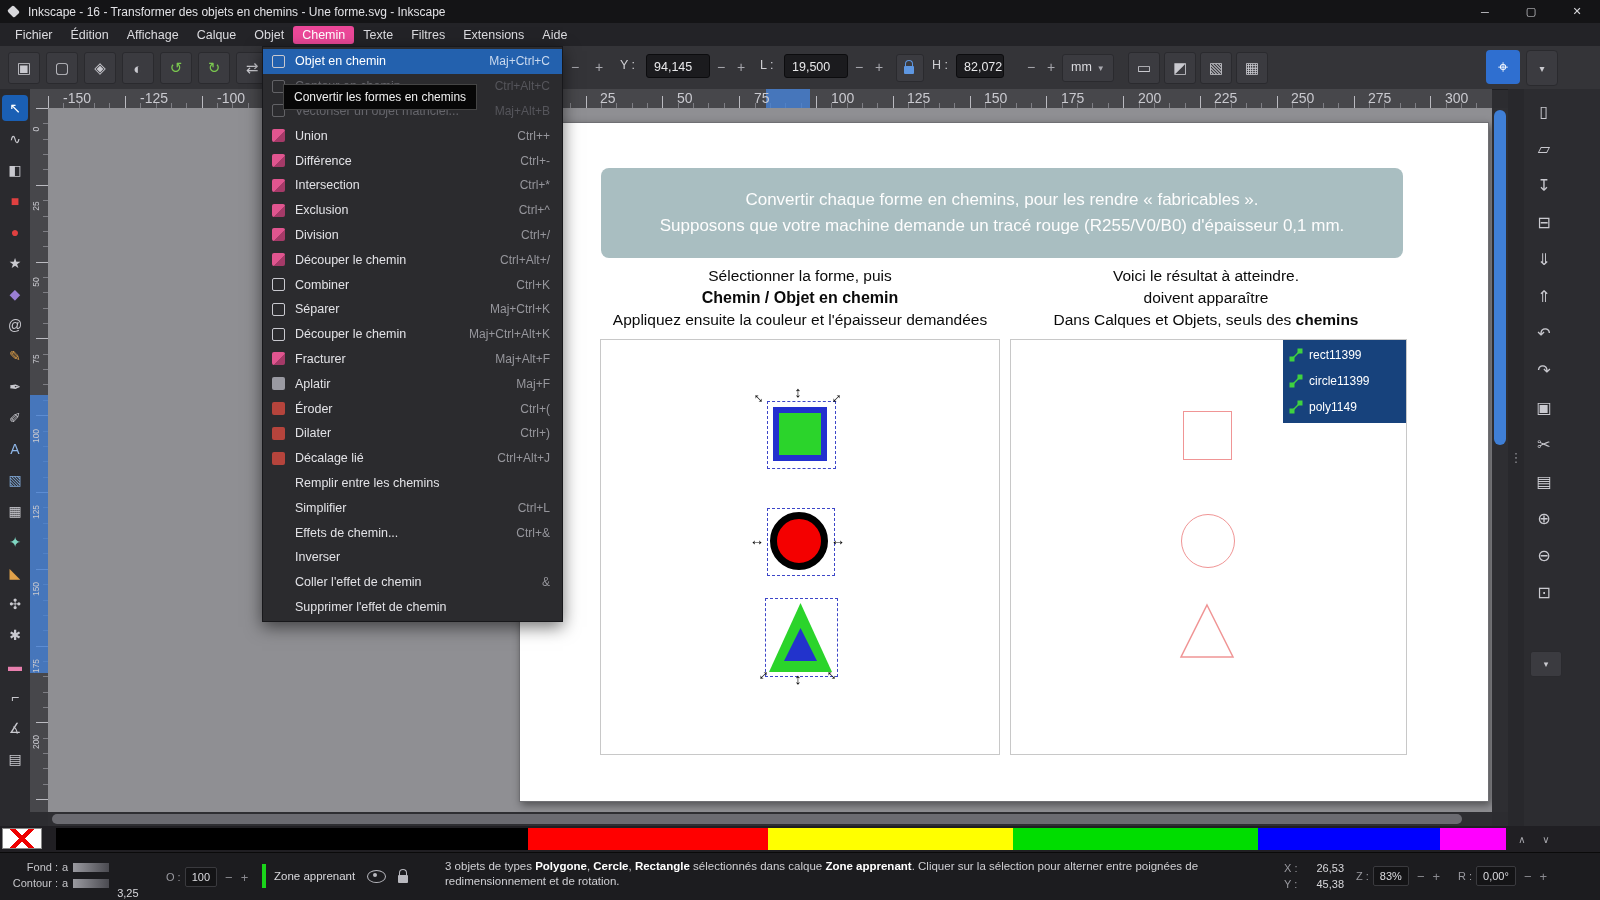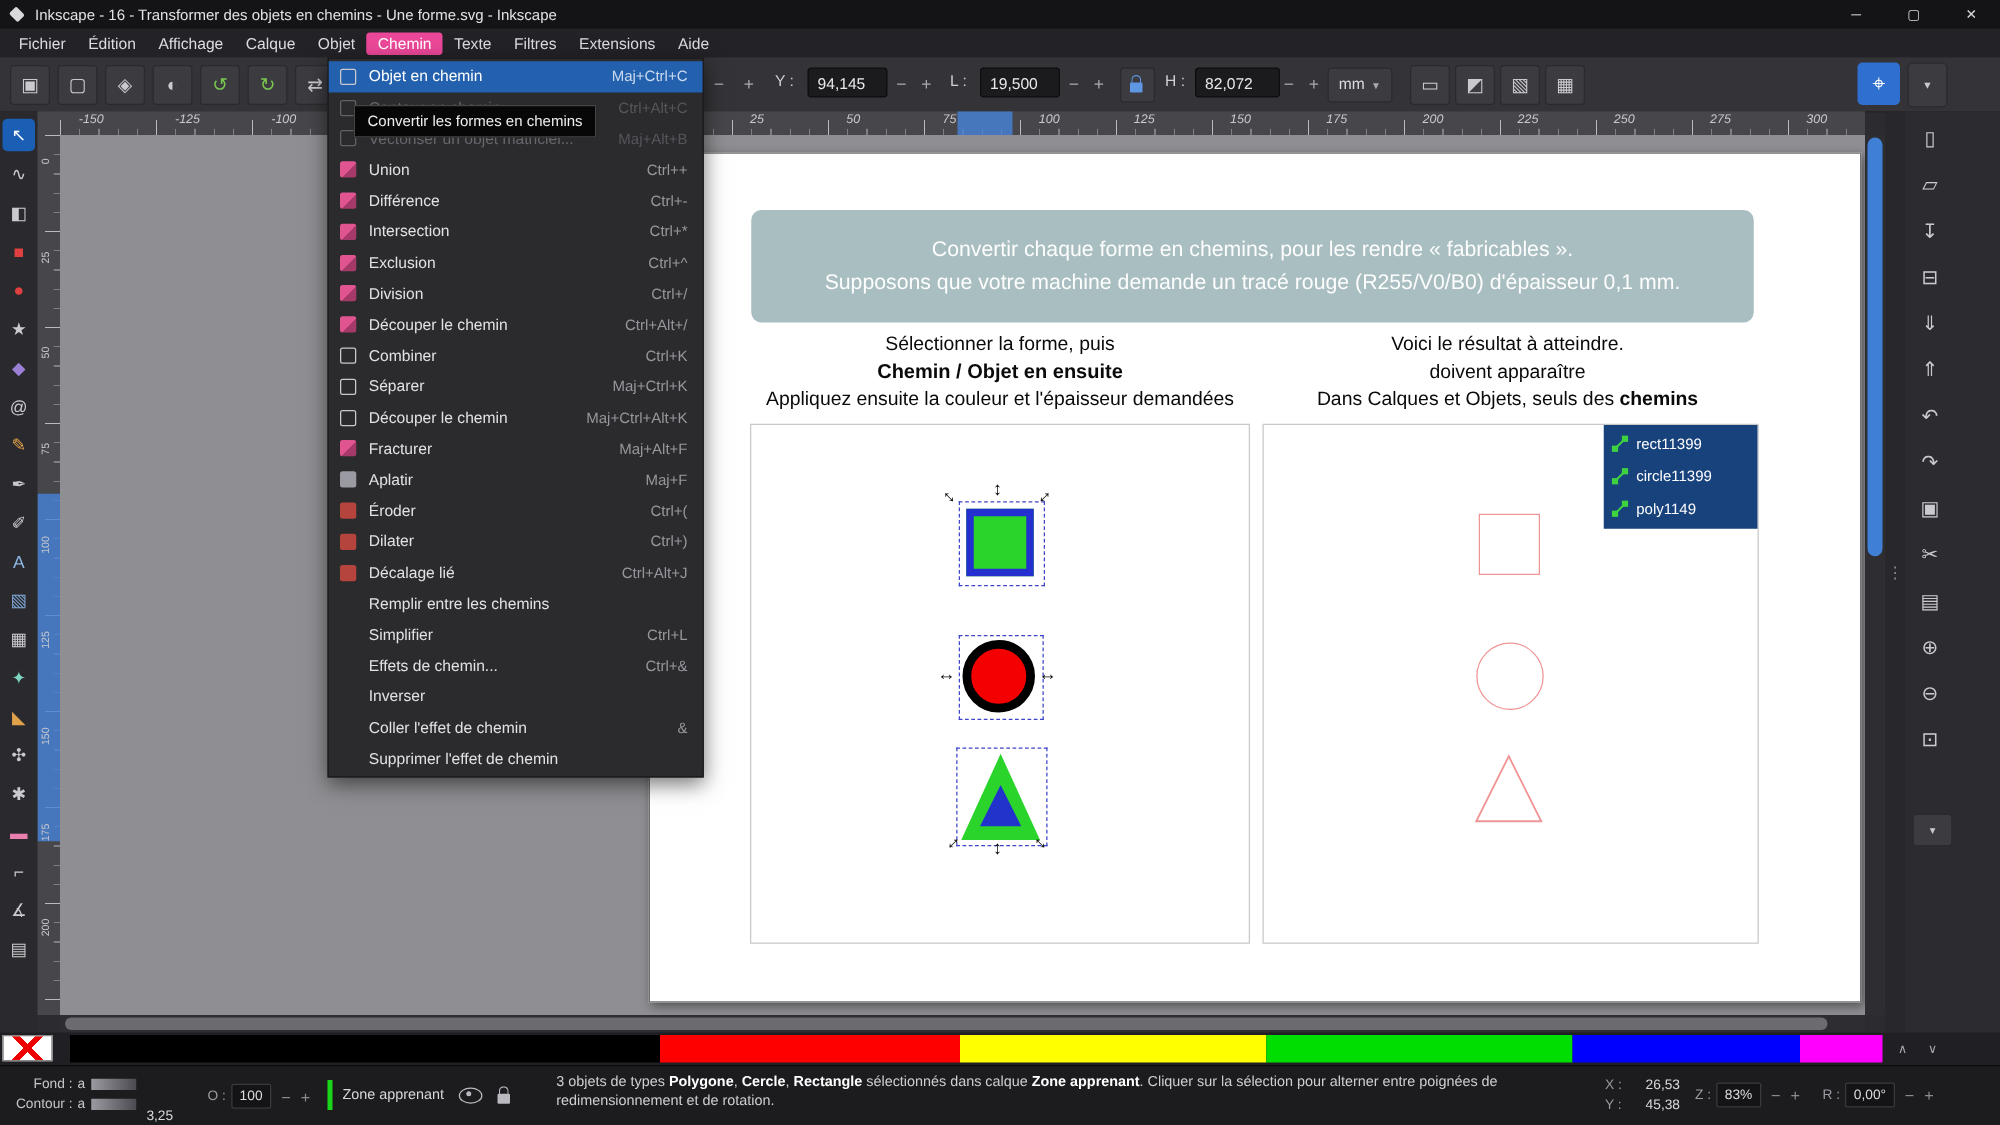--- a/index.html
+++ b/index.html
@@ -49,21 +49,21 @@
            display:flex;flex-direction:column;align-items:center;padding-top:6px;box-sizing:border-box;}
   .tool{width:26px;height:26px;margin-bottom:5px;display:flex;align-items:center;justify-content:center;
         font-size:14px;color:#c9c9cf;border-radius:4px;flex:none;}
   .tool.active{background:#1a5fb4;color:#fff;}
   #ruler-corner{position:absolute;left:30px;top:89px;width:18px;height:19px;background:#47474b;}
   #top-ruler{position:absolute;left:48px;top:89px;width:1444px;height:19px;background:#47474b;overflow:hidden;
      background-image:
        repeating-linear-gradient(to right,#babac0 0 1px,transparent 1px 76.8px),
        repeating-linear-gradient(to right,#7e7e84 0 1px,transparent 1px 15.36px);
      background-size:100% 12px,100% 5px;background-position:left bottom,left bottom;background-repeat:no-repeat;}
-  .tr-label{position:absolute;top:1px;font-size:10px;color:#c9c9cf;font-style:italic;}
+  .tr-label{position:absolute;top:1px;font-size:14px;color:#c9c9cf;}
   #top-ruler .ruler-sel{position:absolute;left:718px;top:0;width:44px;height:100%;background:rgba(70,130,215,.8);}
   #left-ruler{position:absolute;left:30px;top:108px;width:18px;height:704px;background:#47474b;overflow:hidden;
      background-image:
        repeating-linear-gradient(to bottom,#babac0 0 1px,transparent 1px 76.8px),
        repeating-linear-gradient(to bottom,#7e7e84 0 1px,transparent 1px 15.36px);
      background-size:12px 100%,5px 100%;background-position:right top,right top;background-repeat:no-repeat;}
   .lr-label{position:absolute;left:-2px;width:16px;font-size:8.5px;color:#c9c9cf;
             transform:rotate(-90deg);text-align:center;}
   #left-ruler .ruler-sel{position:absolute;left:0;top:287px;width:100%;height:278px;background:rgba(70,130,215,.8);}
   #canvas{position:absolute;left:48px;top:108px;width:1444px;height:704px;background:#8f8f93;overflow:hidden;}
@@ -210,21 +210,21 @@
     <span class="tb-btn" style="left:712px">−</span>
     <span class="tb-btn" style="left:732px">+</span>
     <span class="tb-label" style="left:760px">L :</span>
     <span class="tb-input" style="left:784px;width:64px">19,500</span>
     <span class="tb-btn" style="left:850px">−</span>
     <span class="tb-btn" style="left:870px">+</span>
     <span id="tb-lock">
         <span class="lock-glyph"></span>
       </span>
     <span class="tb-label" style="left:932px">H :</span>
-    <span class="tb-input" style="left:956px;width:68px">82,072</span>
+    <span class="tb-input" style="left:956px;width:48px">82,072</span>
     <span class="tb-btn" style="left:1022px">−</span>
     <span class="tb-btn" style="left:1042px">+</span>
     <span id="tb-unit"><span>mm</span><span class="caret">▼</span></span>
     <span id="snap-btn">⌖</span>
     <span id="snap-more">▾</span>
   <div class="tb-ico" style="left: 8px;">▣</div>
       <div class="tb-ico" style="left: 46px;">▢</div>
       <div class="tb-ico" style="left: 84px;">◈</div>
       <div class="tb-ico" style="left: 122px;">◐</div>
       <div class="tb-ico" style="left: 160px; color: rgb(122, 199, 79);">↺</div>
@@ -298,21 +298,21 @@
     </div>
 
   <div id="canvas">
     <div id="page">
       <div id="banner">
         <div>Convertir chaque forme en chemins, pour les rendre « fabricables ».</div>
         <div>Supposons que votre machine demande un tracé rouge (R255/V0/B0) d'épaisseur 0,1 mm.</div>
       </div>
       <div class="col-head" id="col-head-left">
         <div>Sélectionner la forme, puis</div>
-        <div class="bold">Chemin / Objet en ensuite</div>
+        <div class="bold">Chemin / Objet en chemin</div>
         <div>Appliquez ensuite la couleur et l'épaisseur demandées</div>
       </div>
       <div class="col-head" id="col-head-right">
         <div>Voici le résultat à atteindre.</div>
         <div>doivent apparaître</div>
         <div><span>Dans Calques et Objets, seuls des </span><b>chemins</b></div>
       </div>
 
       <div class="workbox" id="workbox-left">
         <div class="dash" id="sq-dash"></div>

